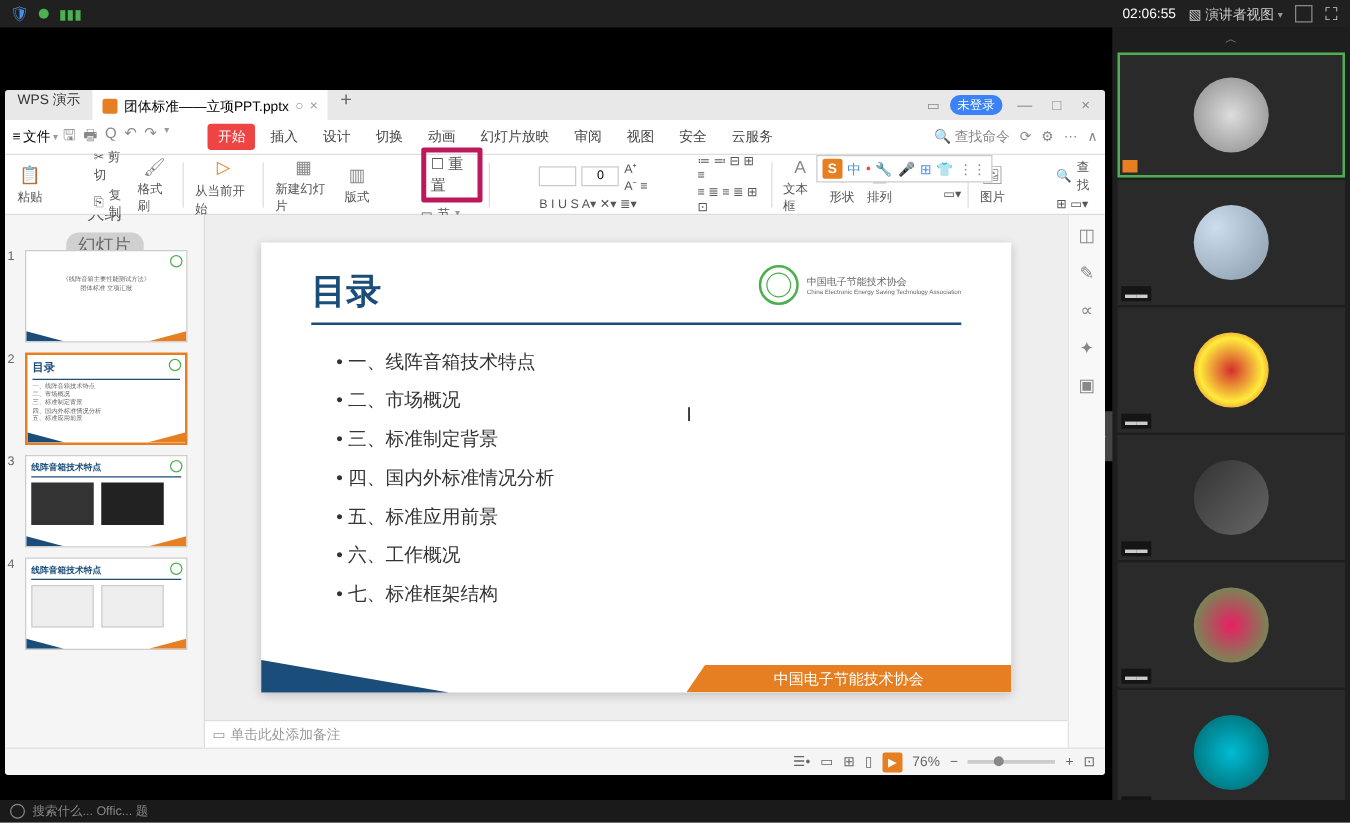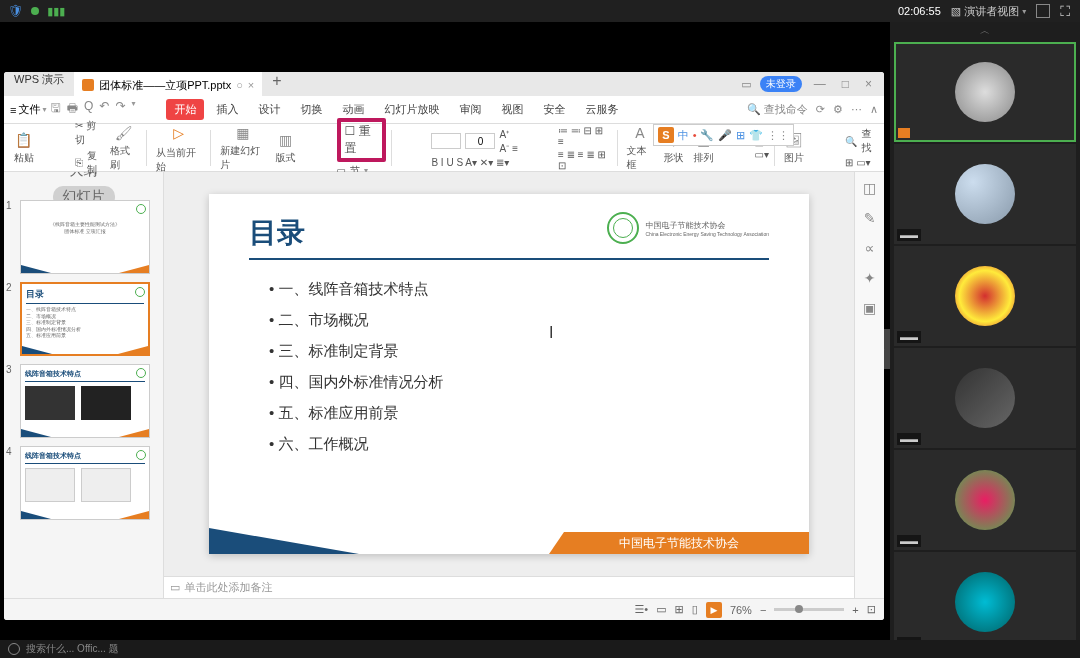--- a/index.html
+++ b/index.html
@@ -362,20 +362,21 @@
           </div>
           <h1>目录</h1>
           <div class="title-line"></div>
           <ul>
             <li>一、线阵音箱技术特点</li>
             <li>二、市场概况</li>
             <li>三、标准制定背景</li>
             <li>四、国内外标准情况分析</li>
             <li>五、标准应用前景</li>
             <li>六、工作概况</li>
+            <li>七、标准框架结构</li>
           </ul>
           <span class="cursor">I</span>
           <div class="slide-footer">
             <div class="blue"></div>
             <div class="orange">中国电子节能技术协会</div>
           </div>
         </div>
       </div>
       <div class="notes">
         <span>▭</span>

